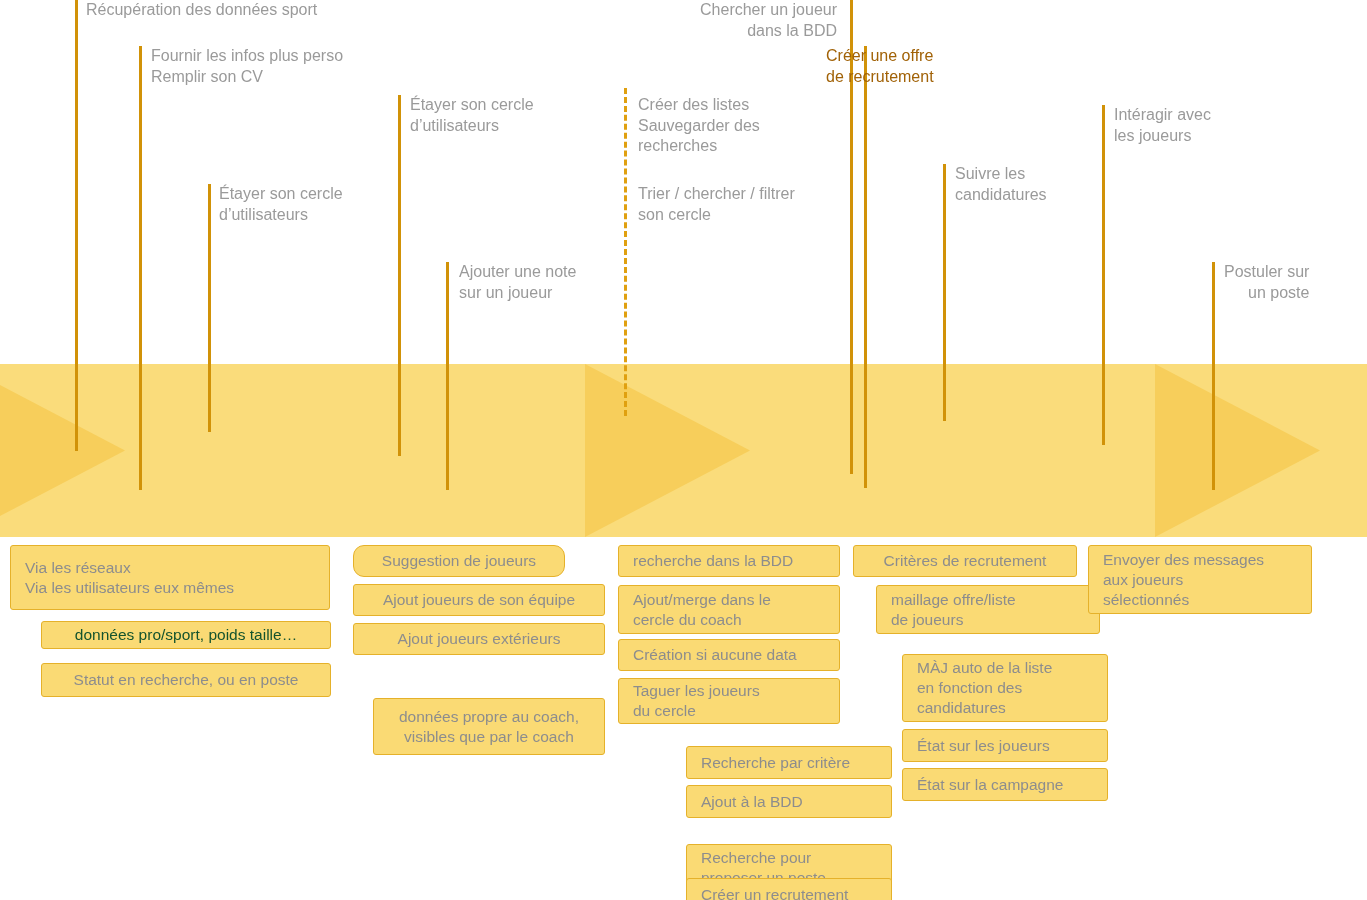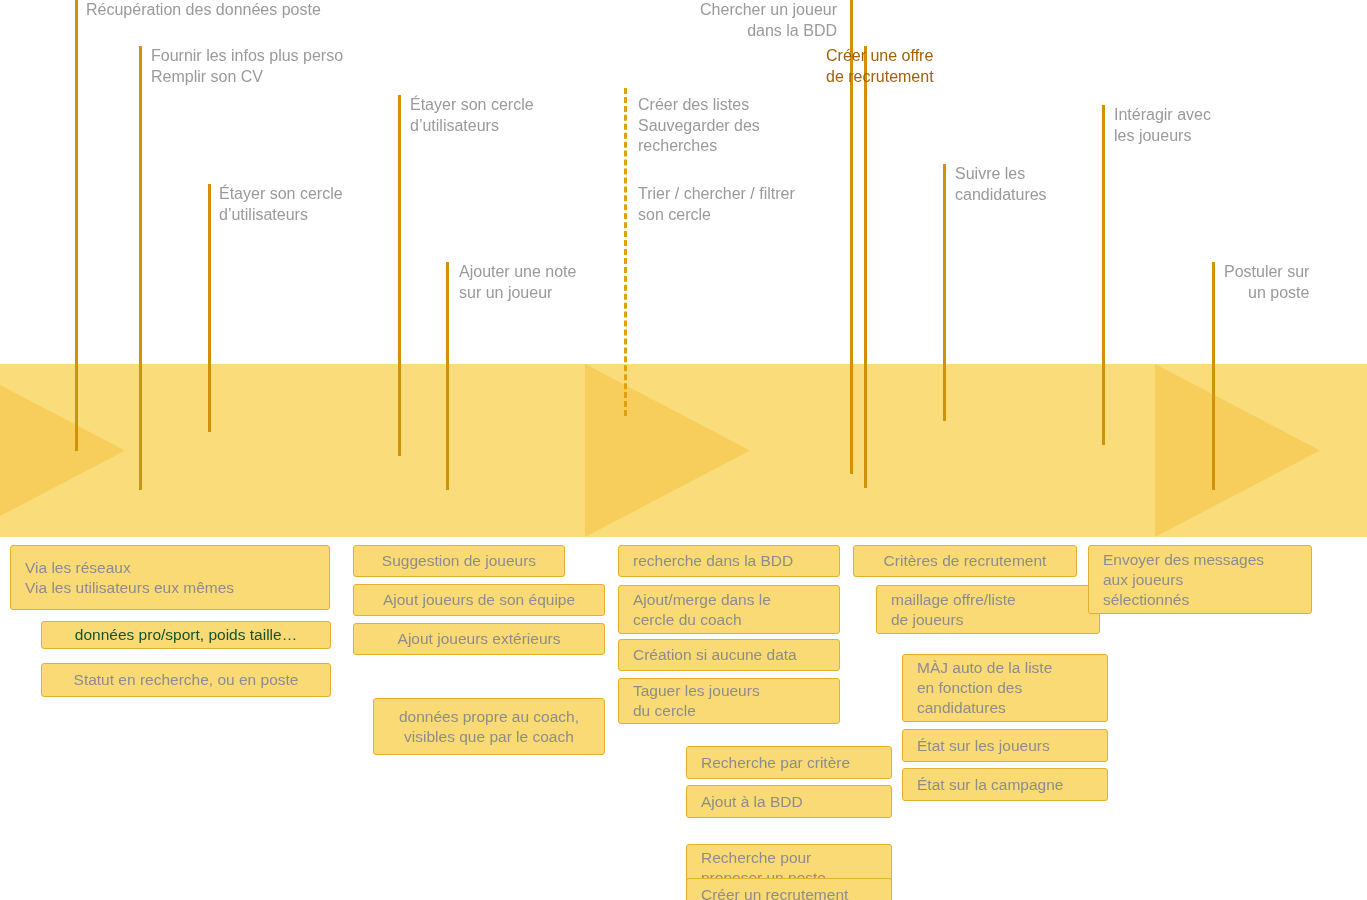--- a/index.html
+++ b/index.html
@@ -103,21 +103,21 @@
       <div class="vline" style="left: 446px; top: 262px; height: 228px; background: rgb(209, 146, 8);"></div>
       <div class="vline dashed" style="left: 624px; top: 88px; height: 328px; border-left-color: rgb(224, 160, 16);"></div>
       <div class="vline" style="left: 850px; top: 0px; height: 474px; background: rgb(209, 146, 8);"></div>
       <div class="vline" style="left: 864px; top: 46px; height: 442px; background: rgb(209, 146, 8);"></div>
       <div class="vline" style="left: 943px; top: 164px; height: 257px; background: rgb(209, 146, 8);"></div>
       <div class="vline" style="left: 1102px; top: 105px; height: 340px; background: rgb(209, 146, 8);"></div>
       <div class="vline" style="left: 1212px; top: 262px; height: 228px; background: rgb(209, 146, 8);"></div>
     </div>
 
   <div id="anno-layer">
-      <div class="anno" style="left: 86px; top: 0px; color: rgb(154, 154, 154);">Récupération des données poste</div>
+      <div class="anno" style="left: 86px; top: 0px; color: rgb(154, 154, 154);">Récupération des données sport</div>
       <div class="anno" style="left: 151px; top: 46px; color: rgb(154, 154, 154);">Fournir les infos plus perso
 Remplir son CV</div>
       <div class="anno" style="left: 219px; top: 184px; color: rgb(154, 154, 154);">Étayer son cercle
 d’utilisateurs</div>
       <div class="anno" style="left: 410px; top: 95px; color: rgb(154, 154, 154);">Étayer son cercle
 d’utilisateurs</div>
       <div class="anno" style="left: 459px; top: 262px; color: rgb(154, 154, 154);">Ajouter une note
 sur un joueur</div>
       <div class="anno right-align" style="left: 689px; top: 0px; width: 148px; color: rgb(154, 154, 154);">Chercher un joueur
 dans la BDD</div>
@@ -134,21 +134,21 @@
 les joueurs</div>
       <div class="anno" style="left: 1224px; top: 262px; color: rgb(154, 154, 154); text-align: right;">Postuler sur
 un poste</div>
     </div>
 
   <div id="boxes-layer">
       <div class="fbox" style="left: 10px; top: 545px; width: 320px; height: 65px; background: rgb(250, 218, 116); border-color: rgb(229, 177, 42); color: rgb(141, 141, 141);">Via les réseaux
 Via les utilisateurs eux mêmes</div>
       <div class="fbox center" style="left: 41px; top: 621px; width: 290px; height: 28px; background: rgb(250, 218, 116); border-color: rgb(229, 177, 42); color: #14532d;">données pro/sport, poids taille…</div>
       <div class="fbox center" style="left: 41px; top: 663px; width: 290px; height: 34px; background: rgb(250, 218, 116); border-color: rgb(229, 177, 42); color: rgb(141, 141, 141);">Statut en recherche, ou en poste</div>
-      <div class="fbox center" style="left: 353px; top: 545px; width: 212px; height: 32px; background: rgb(250, 218, 116); border-color: rgb(229, 177, 42); color: rgb(141, 141, 141);">Suggestion de joueurs</div>
+      <div class="fbox center" style="left: 353px; top: 545px; width: 212px; height: 32px; background: rgb(250, 218, 116); border-color: rgb(229, 177, 42); color: rgb(141, 141, 141); border-radius: 11px;">Suggestion de joueurs</div>
       <div class="fbox center" style="left: 353px; top: 584px; width: 252px; height: 32px; background: rgb(250, 218, 116); border-color: rgb(229, 177, 42); color: rgb(141, 141, 141);">Ajout joueurs de son équipe</div>
       <div class="fbox center" style="left: 353px; top: 623px; width: 252px; height: 32px; background: rgb(250, 218, 116); border-color: rgb(229, 177, 42); color: rgb(141, 141, 141);">Ajout joueurs extérieurs</div>
       <div class="fbox center" style="left: 373px; top: 698px; width: 232px; height: 57px; background: rgb(250, 218, 116); border-color: rgb(229, 177, 42); color: rgb(141, 141, 141);">données propre au coach,
 visibles que par le coach</div>
       <div class="fbox" style="left: 618px; top: 545px; width: 222px; height: 32px; background: rgb(250, 218, 116); border-color: rgb(229, 177, 42); color: rgb(141, 141, 141);">recherche dans la BDD</div>
       <div class="fbox" style="left: 618px; top: 585px; width: 222px; height: 49px; background: rgb(250, 218, 116); border-color: rgb(229, 177, 42); color: rgb(141, 141, 141);">Ajout/merge dans le
 cercle du coach</div>
       <div class="fbox" style="left: 618px; top: 639px; width: 222px; height: 32px; background: rgb(250, 218, 116); border-color: rgb(229, 177, 42); color: rgb(141, 141, 141);">Création si aucune data</div>
       <div class="fbox" style="left: 618px; top: 678px; width: 222px; height: 46px; background: rgb(250, 218, 116); border-color: rgb(229, 177, 42); color: rgb(141, 141, 141);">Taguer les joueurs
 du cercle</div>

